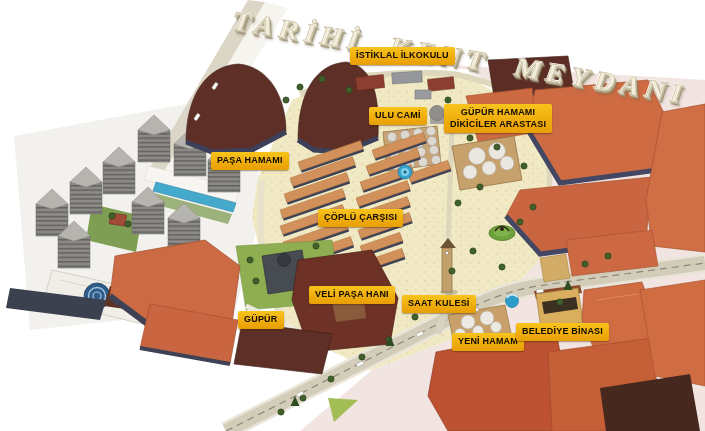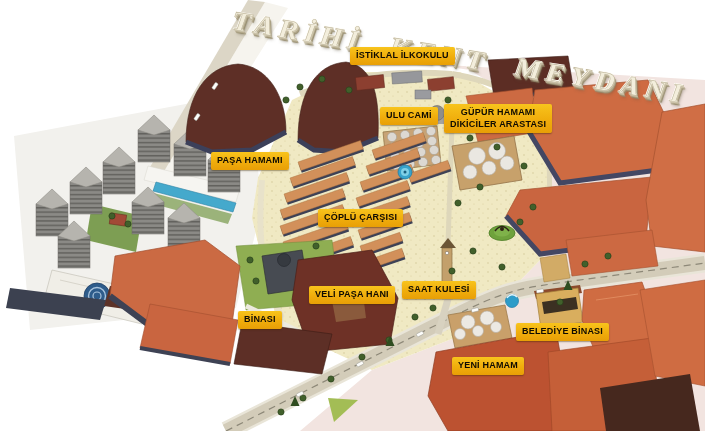--- a/index.html
+++ b/index.html
@@ -22,28 +22,28 @@
   
   .badge{
     position:absolute;z-index:4;white-space:nowrap;text-align:center;
     background:linear-gradient(180deg,#f8c41c 0%,#f0ad0c 55%,#e89f06 100%);
     color:#0f0b02;font-weight:bold;font-size:9px;line-height:1.3;
     padding:3px 6px;border-radius:2px;letter-spacing:.2px;
     box-shadow:0 1px 1.5px rgba(60,40,0,.45);
   }
   .badge span{display:block;}
   .lbl-istiklal{left:350px;top:47px;}
-  .lbl-ulucami{left:380px;top:107px;}
+  .lbl-ulucami{left:369px;top:107px;}
   .lbl-gupur{left:444px;top:104px;}
   .lbl-pasa{left:211px;top:152px;}
   .lbl-coplu{left:318px;top:209px;}
   .lbl-veli{left:283px;top:286px;margin-left:26px;}
   .lbl-kilise{left:238px;top:311px;}
-  .lbl-saat{left:402px;top:281px;}
-  .lbl-yeni{left:452px;top:333px;margin-top:24px;}
+  .lbl-saat{left:402px;top:295px;}
+  .lbl-yeni{left:452px;top:333px;}
   .lbl-belediye{left:516px;top:323px;}
 </style>
 </head>
 <body>
 
 <div id="stage">
 
 <svg id="map-svg" width="705" height="431" viewBox="0 0 705 431">
   <defs>
     <pattern id="winpat" patternUnits="userSpaceOnUse" width="5" height="4.4">
@@ -336,18 +336,18 @@
 
 <div class="badge lbl-istiklal">İSTİKLAL İLKOKULU</div>
 <div class="badge lbl-ulucami">ULU CAMİ</div>
 <div class="badge lbl-pasa">PAŞA HAMAMI</div>
 <div class="badge lbl-gupur">
   <span>GÜPÜR HAMAMI</span>
   <span>DİKİCİLER ARASTASI</span>
 </div>
 <div class="badge lbl-coplu">ÇÖPLÜ ÇARŞISI</div>
 <div class="badge lbl-veli">VELİ PAŞA HANI</div>
-<div class="badge lbl-kilise">BİNASI</div>
+<div class="badge lbl-kilise">GÜPÜR</div>
 <div class="badge lbl-saat">SAAT KULESİ</div>
 <div class="badge lbl-yeni">YENİ HAMAM</div>
 <div class="badge lbl-belediye">BELEDİYE BİNASI</div>
 
 </div>
 
 </body></html>

